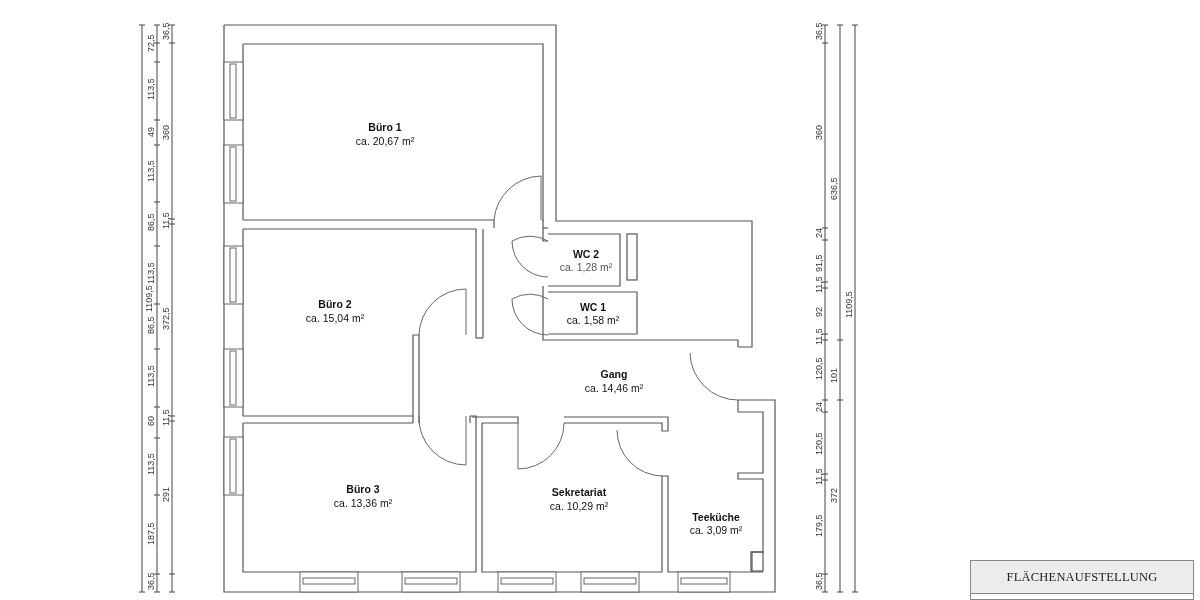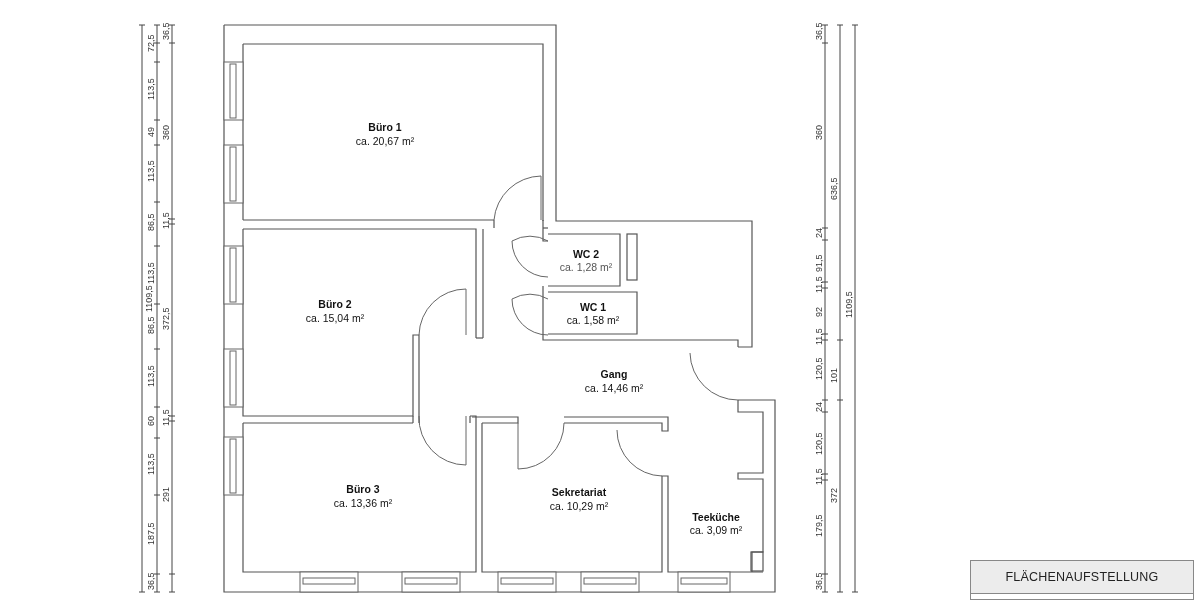--- a/index.html
+++ b/index.html
@@ -5,21 +5,21 @@
     html, body { margin: 0; padding: 0; background: #ffffff; }
     body { width: 1200px; height: 600px; overflow: hidden; position: relative; font-family: "Liberation Sans", sans-serif; }
     svg { position: absolute; left: 0; top: 0; }
     .wall { fill: none; stroke: #555; stroke-width: 1.2; }
     .door { fill: none; stroke: #666; stroke-width: 1; }
     .win { fill: #fff; stroke: #666; stroke-width: 1; }
     .dim { stroke: #444; stroke-width: 1; }
     .dimtxt { font-family: "Liberation Sans", sans-serif; font-size: 9px; fill: #333; }
     .rname { font-family: "Liberation Sans", sans-serif; font-size: 10.5px; font-weight: bold; fill: #111; text-anchor: middle; }
     .rarea { font-family: "Liberation Sans", sans-serif; font-size: 10.5px; fill: #111; text-anchor: middle; }
-    .legend-box { position: absolute; left: 970px; top: 560px; width: 224px; height: 40px; border: 1px solid #888; background: #fff; box-sizing: border-box; }
+    .legend-box { position: absolute; left: 970px; top: 560px; width: 224px; height: 40px; border: 1px solid #888; background: #fff; box-sizing: border-box; font-family: Liberation Serif, serif; }
     .legend-title { height: 32px; background: #ececec; border-bottom: 1px solid #888; display: flex; align-items: center; justify-content: center; font-size: 12.5px; color: #222; letter-spacing: 0.2px; }
   </style>
 </head>
 <body>
 
 <svg width="1200" height="600" viewBox="0 0 1200 600">
 
   <g>
 
     <line class="dim" x1="142" y1="25" x2="142" y2="592"></line>

